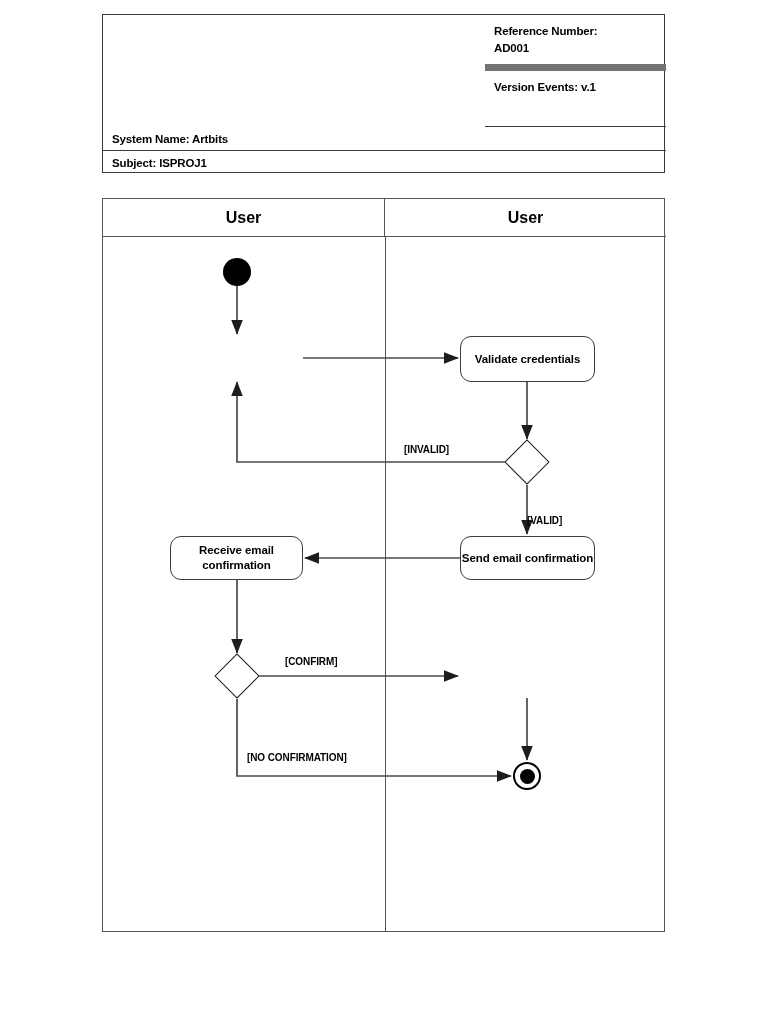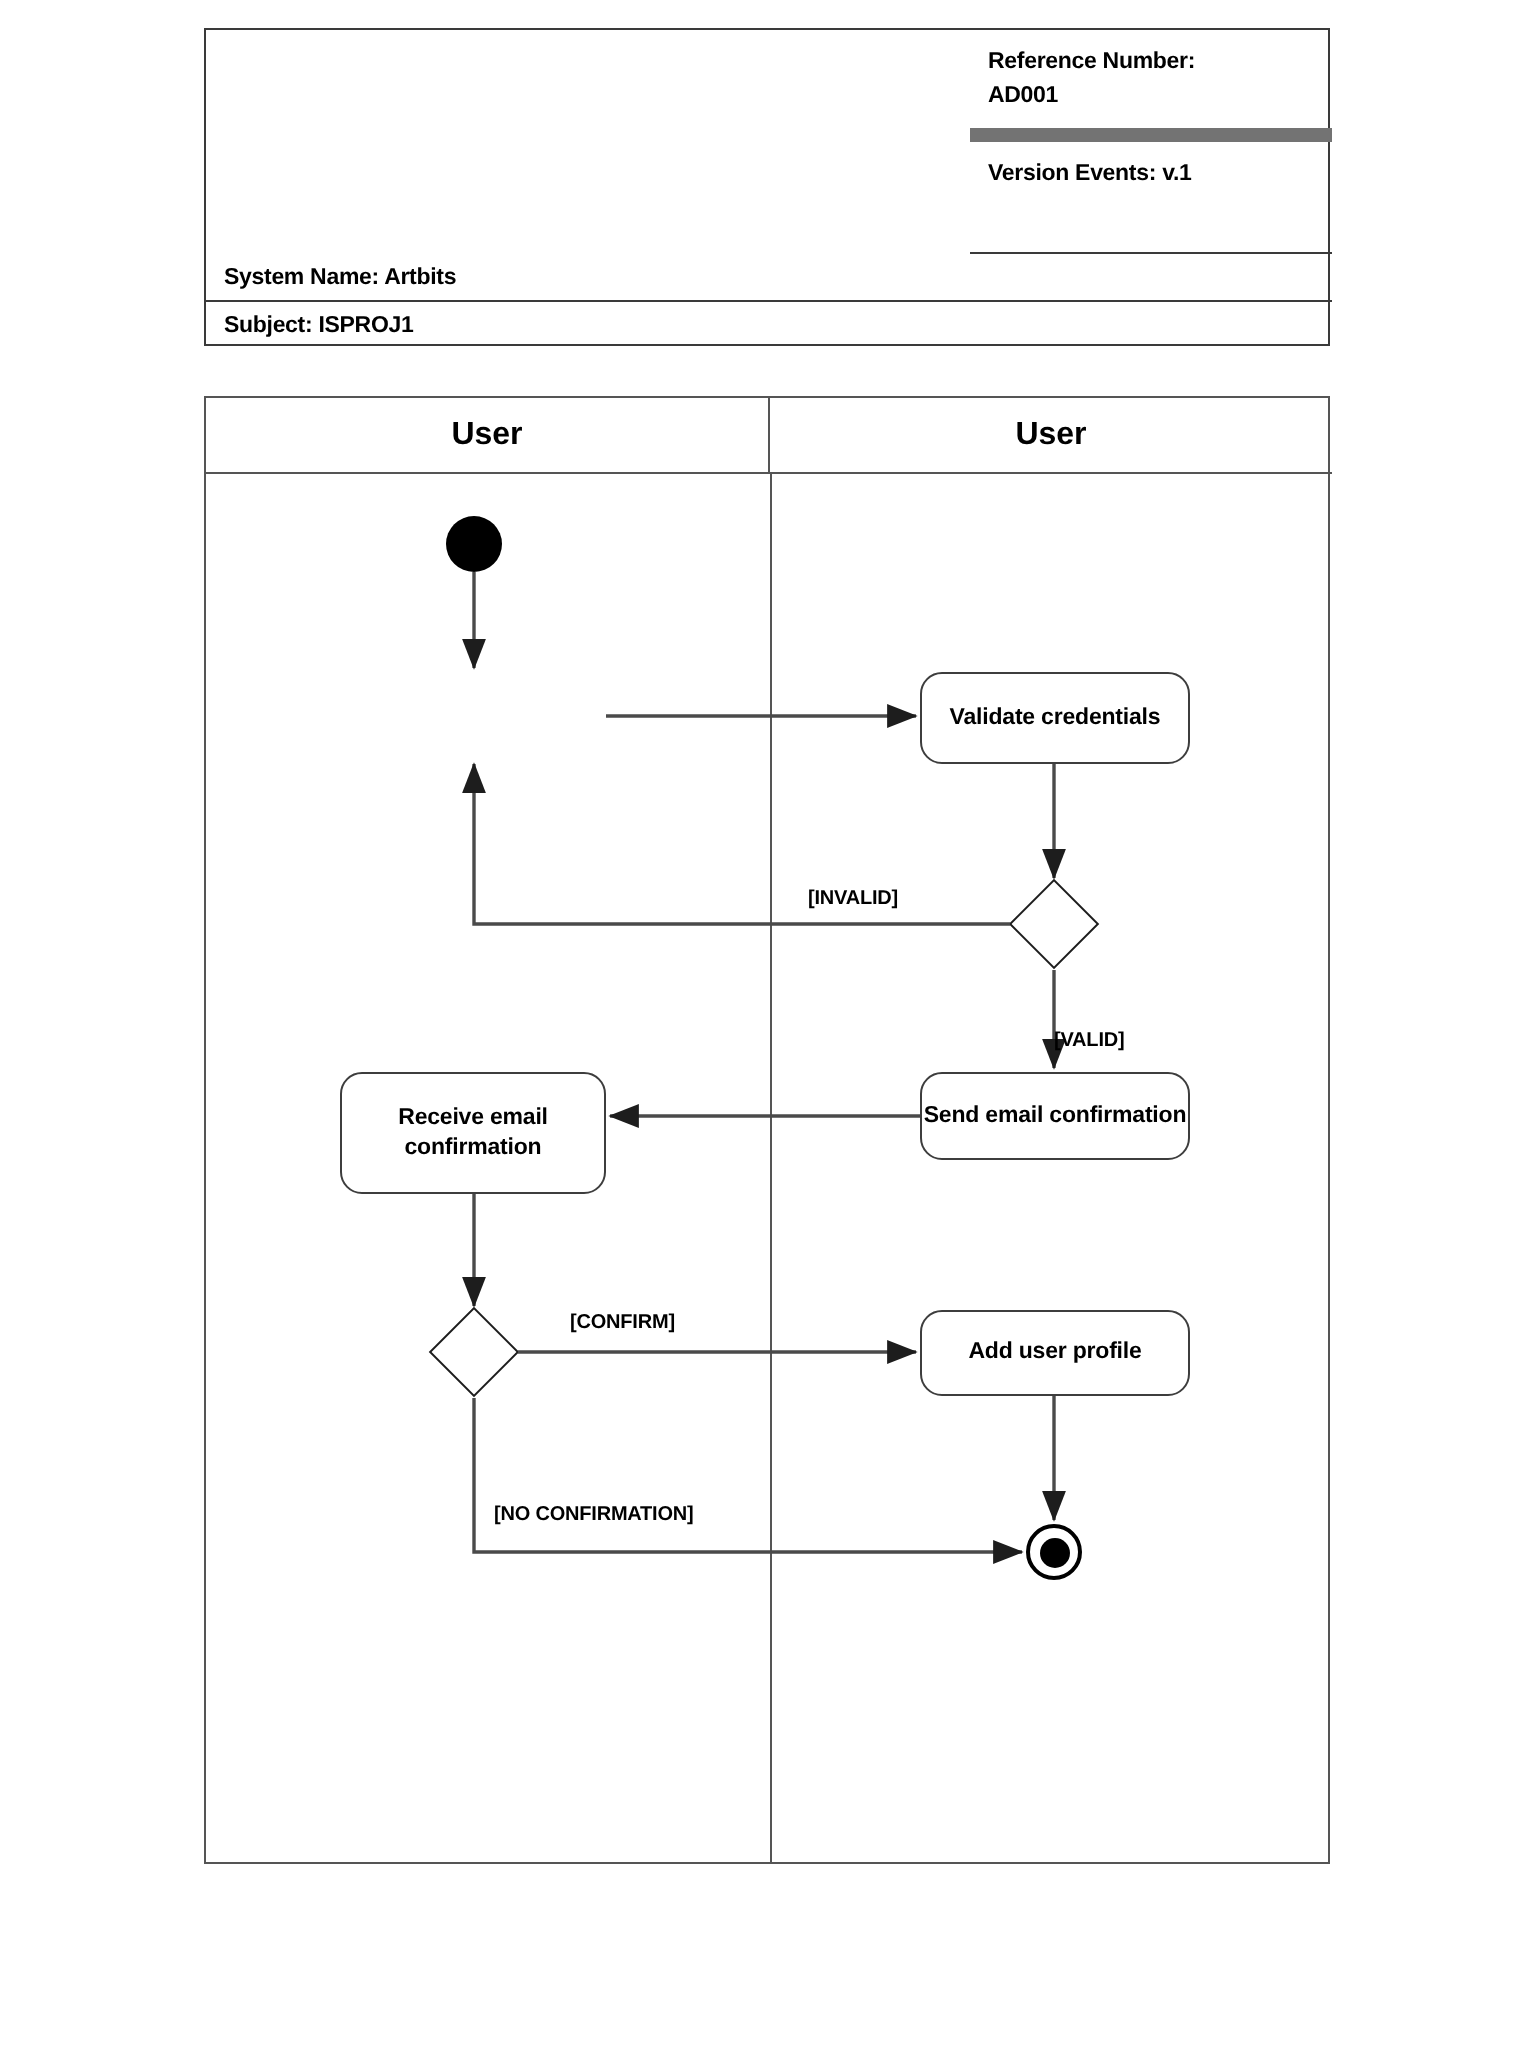--- a/index.html
+++ b/index.html
@@ -228,29 +228,26 @@
   <div class="activity-node" style="left:460px; top:336px; width:135px; height:46px;">
     <span>Validate credentials</span>
   </div>
 
   <div class="decision-node" style="left:511px; top:446px;"></div>
 
   <div class="activity-node" style="left:460px; top:536px; width:135px; height:44px;">
     <span>Send email confirmation</span>
   </div>
 
-  <div class="activity-node" style="left:170px; top:536px; width:133px; height:61px;">
+  <div class="activity-node" style="left:170px; top:536px; width:133px; height:44px;">
     <span>Receive email confirmation</span>
   </div>
 
   <div class="decision-node" style="left:221px; top:660px;"></div>
 
-  <div class="activity-node" style="left:460px; top:655px; width:135px; height:43px;">
-    <span>Add user profile</span>
-  </div>
 
   <div class="final-node-outer" style="left:513px; top:762px;">
     <div class="final-node-inner"></div>
   </div>
 
   <div class="edge-label" style="left:404px; top:444px;">[INVALID]</div>
 
   <div class="edge-label" style="left:527px; top:515px;">[VALID]</div>
 
   <div class="edge-label" style="left:285px; top:656px;">[CONFIRM]</div>

